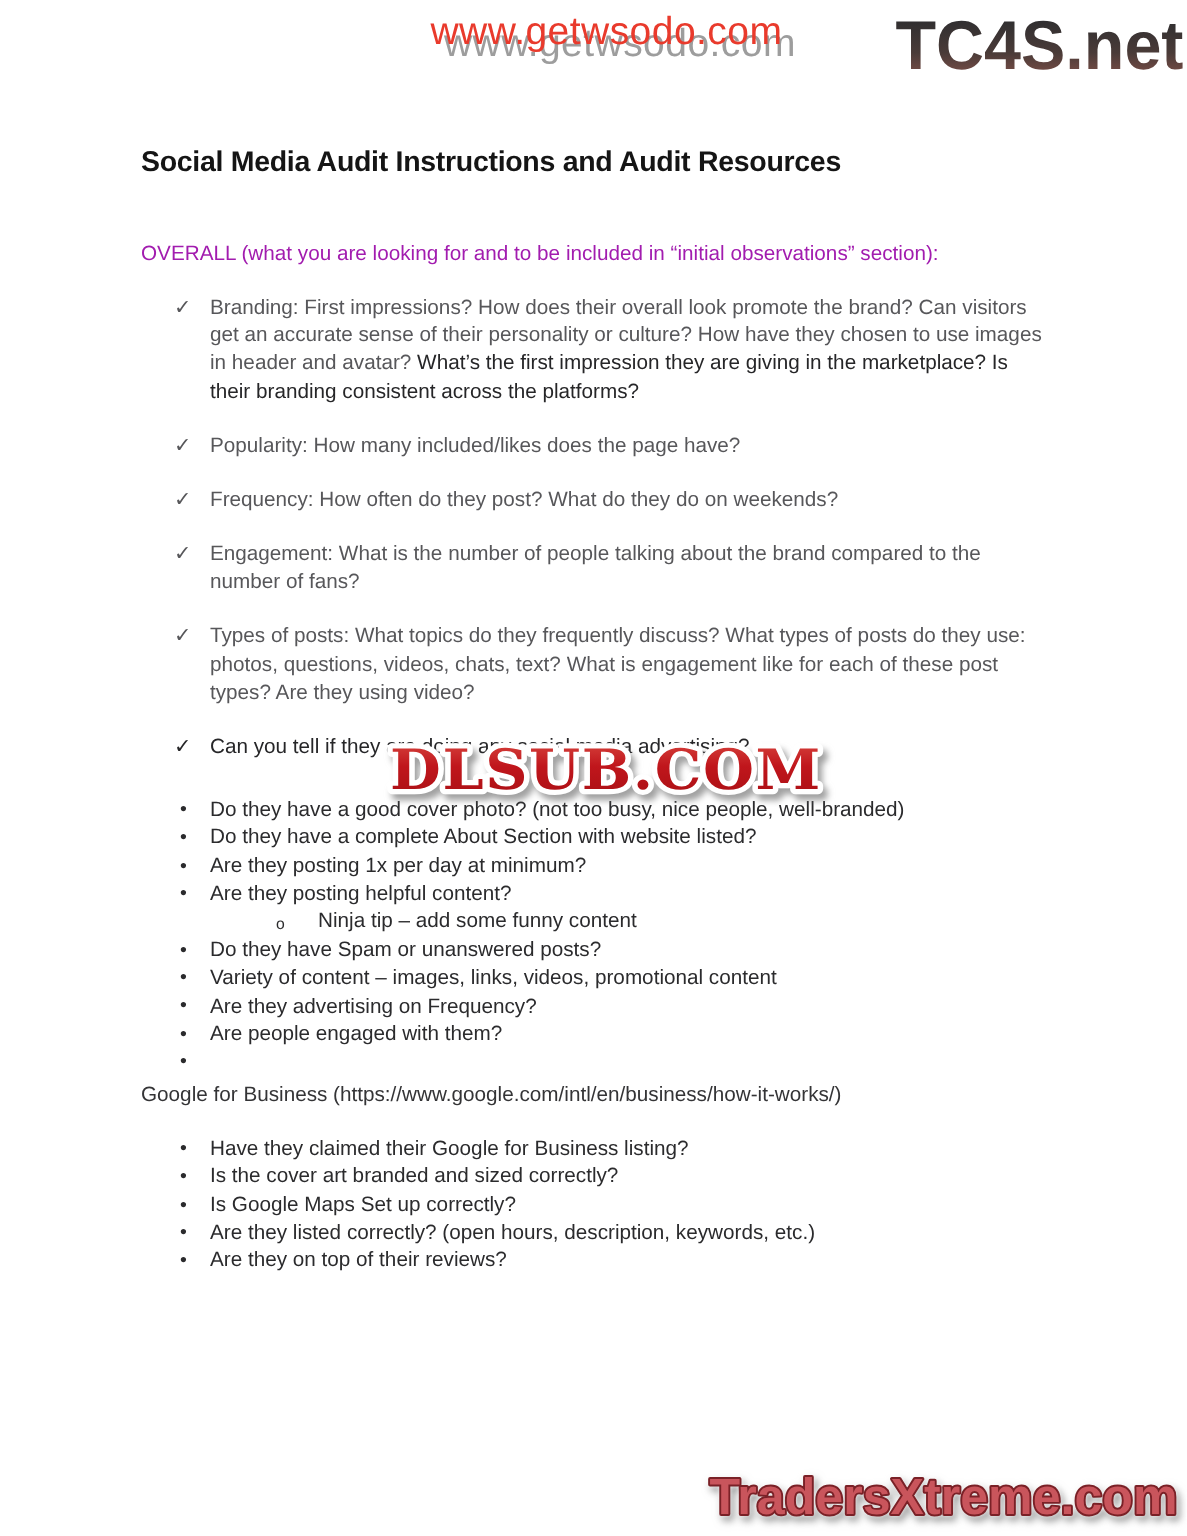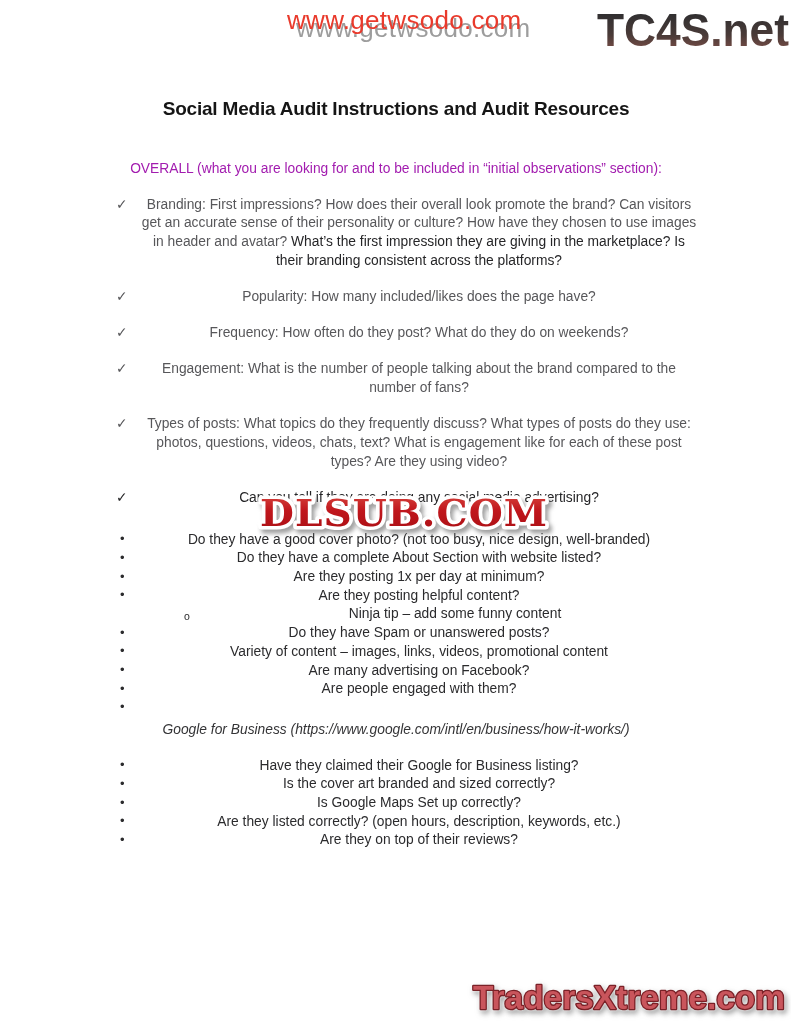--- a/index.html
+++ b/index.html
@@ -5,21 +5,21 @@
   html,body{margin:0;padding:0;}
   body{
     width:791px;height:1024px;position:relative;overflow:hidden;
     background:#ffffff;
     font-family:"Liberation Sans","DejaVu Sans",sans-serif;
     -webkit-font-smoothing:antialiased;
   }
   .page{position:absolute;inset:0;background:#fff;}
 
   
-  .content{position:absolute;left:94px;top:0;width:604px;text-align:center;}
+  .content{position:absolute;left:94px;top:0;width:604px;}
 
   .doc-title{
     margin:97px 0 0 0;
     font-size:19px;font-weight:bold;color:#151515;letter-spacing:-0.2px;
     line-height:23px;
   }
   .overall-heading{
     margin:40px 0 0 0;
     font-size:13.8px;color:#a21caf;line-height:18.7px;
   }
@@ -30,21 +30,21 @@
     font-size:13.8px;line-height:18.7px;color:#57575a;
   }
   .checklist li{position:relative;padding-left:46px;margin-bottom:17.5px;}
   .checklist .marker{position:absolute;left:22px;top:0;}
   .checklist li.dark, .dark-run{color:#262628;}
 
   .section-heading{
     font-size:13.8px;line-height:18.7px;color:#343436;
   }
   .fb-heading{margin-top:20px;}
-  .gb-heading{margin-top:22px;font-style:italic;}
+  .gb-heading{margin-top:22px;}
 
   .dotlist{
     font-size:13.8px;line-height:18.7px;color:#2b2b2d;
   }
   .fb-list{margin-top:23px;}
   .gb-list{margin-top:17px;}
   .dotlist li{position:relative;padding-left:46px;}
   .dotlist .marker{position:absolute;left:26px;top:-0.5px;font-size:13px;}
   .dotlist li.sub{padding-left:118px;}
   .dotlist li.sub .marker{left:90px;top:1.5px;font-size:10.5px;}
@@ -132,21 +132,21 @@
       <li class="dark">
         <span class="marker">✓</span>
         <span>Can you tell if they are doing any social media advertising?</span>
       </li>
     </ul>
 
 
     <ul class="dotlist fb-list">
       <li>
         <span class="marker">•</span>
-        <span>Do they have a good cover photo? (not too busy, nice design, well-branded)</span>
+        <span>Do they have a good cover photo? (not too busy, nice people, well-branded)</span>
       </li>
       <li>
         <span class="marker">•</span>
         <span>Do they have a complete About Section with website listed?</span>
       </li>
       <li>
         <span class="marker">•</span>
         <span>Are they posting 1x per day at minimum?</span>
       </li>
       <li>
@@ -160,21 +160,21 @@
       <li>
         <span class="marker">•</span>
         <span>Do they have Spam or unanswered posts?</span>
       </li>
       <li>
         <span class="marker">•</span>
         <span>Variety of content – images, links, videos, promotional content</span>
       </li>
       <li>
         <span class="marker">•</span>
-        <span>Are many advertising on Facebook?</span>
+        <span>Are they advertising on Frequency?</span>
       </li>
       <li>
         <span class="marker">•</span>
         <span>Are people engaged with them?</span>
       </li>
       <li>
         <span class="marker">•</span>
       </li>
     </ul>
 

